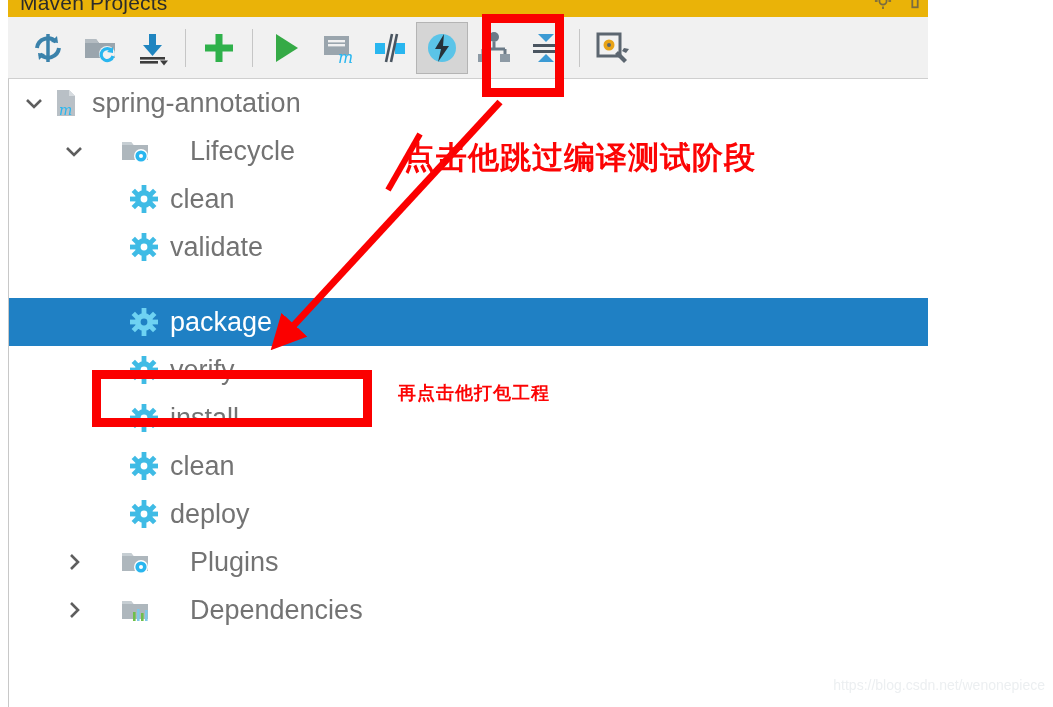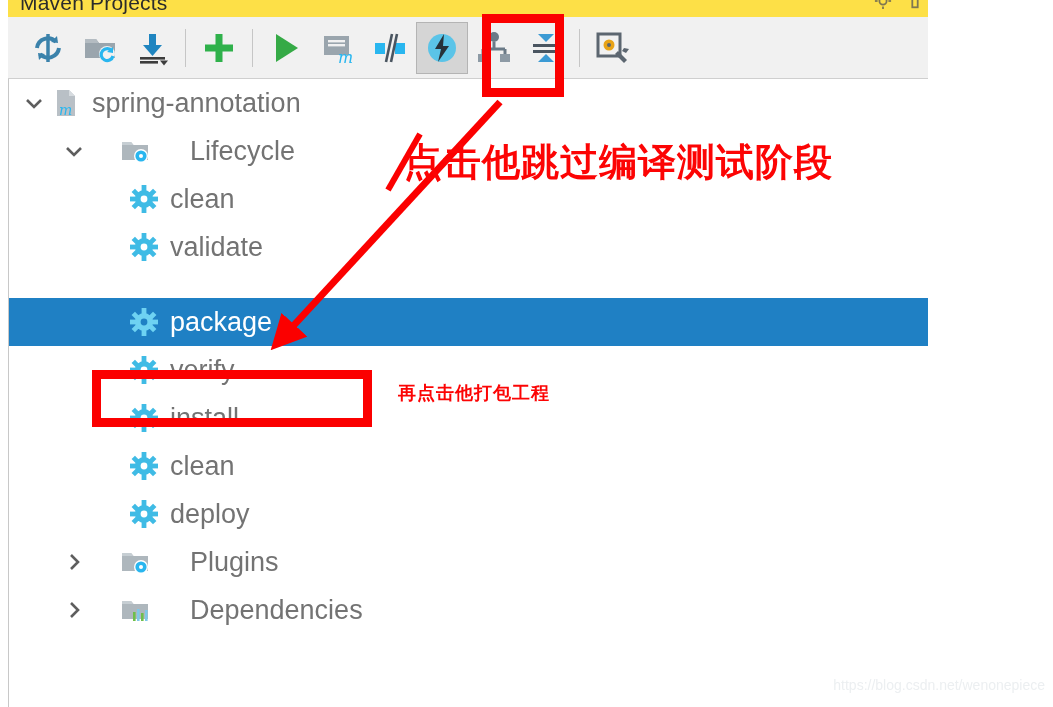--- a/index.html
+++ b/index.html
@@ -18,21 +18,21 @@
     background: #ffffff;
   }
 
   
   .titlebar {
     position: absolute;
     left: 8px;
     top: 0;
     width: 920px;
     height: 17px;
-    background: #fde047;
+    background: #eab308;
     border-bottom: 1px solid #a9b3c6;
     overflow: hidden;
   }
   .titlebar-label {
     position: absolute;
     left: 12px;
     top: -9px;
     font-size: 21px;
     color: #2b2b2b;
     white-space: nowrap;
@@ -161,21 +161,21 @@
   .cn-note {
     position: absolute;
     color: #fc0404;
     font-weight: bold;
     white-space: nowrap;
     font-family: "DejaVu Sans", "Liberation Sans", sans-serif;
   }
   .note-1 {
     left: 404px;
     top: 137px;
-    font-size: 38px;
+    font-size: 31px;
     letter-spacing: 1px;
   }
   .note-2 {
     left: 398px;
     top: 381px;
     font-size: 18px;
     letter-spacing: 1px;
   }
   .watermark {
     position: absolute;

